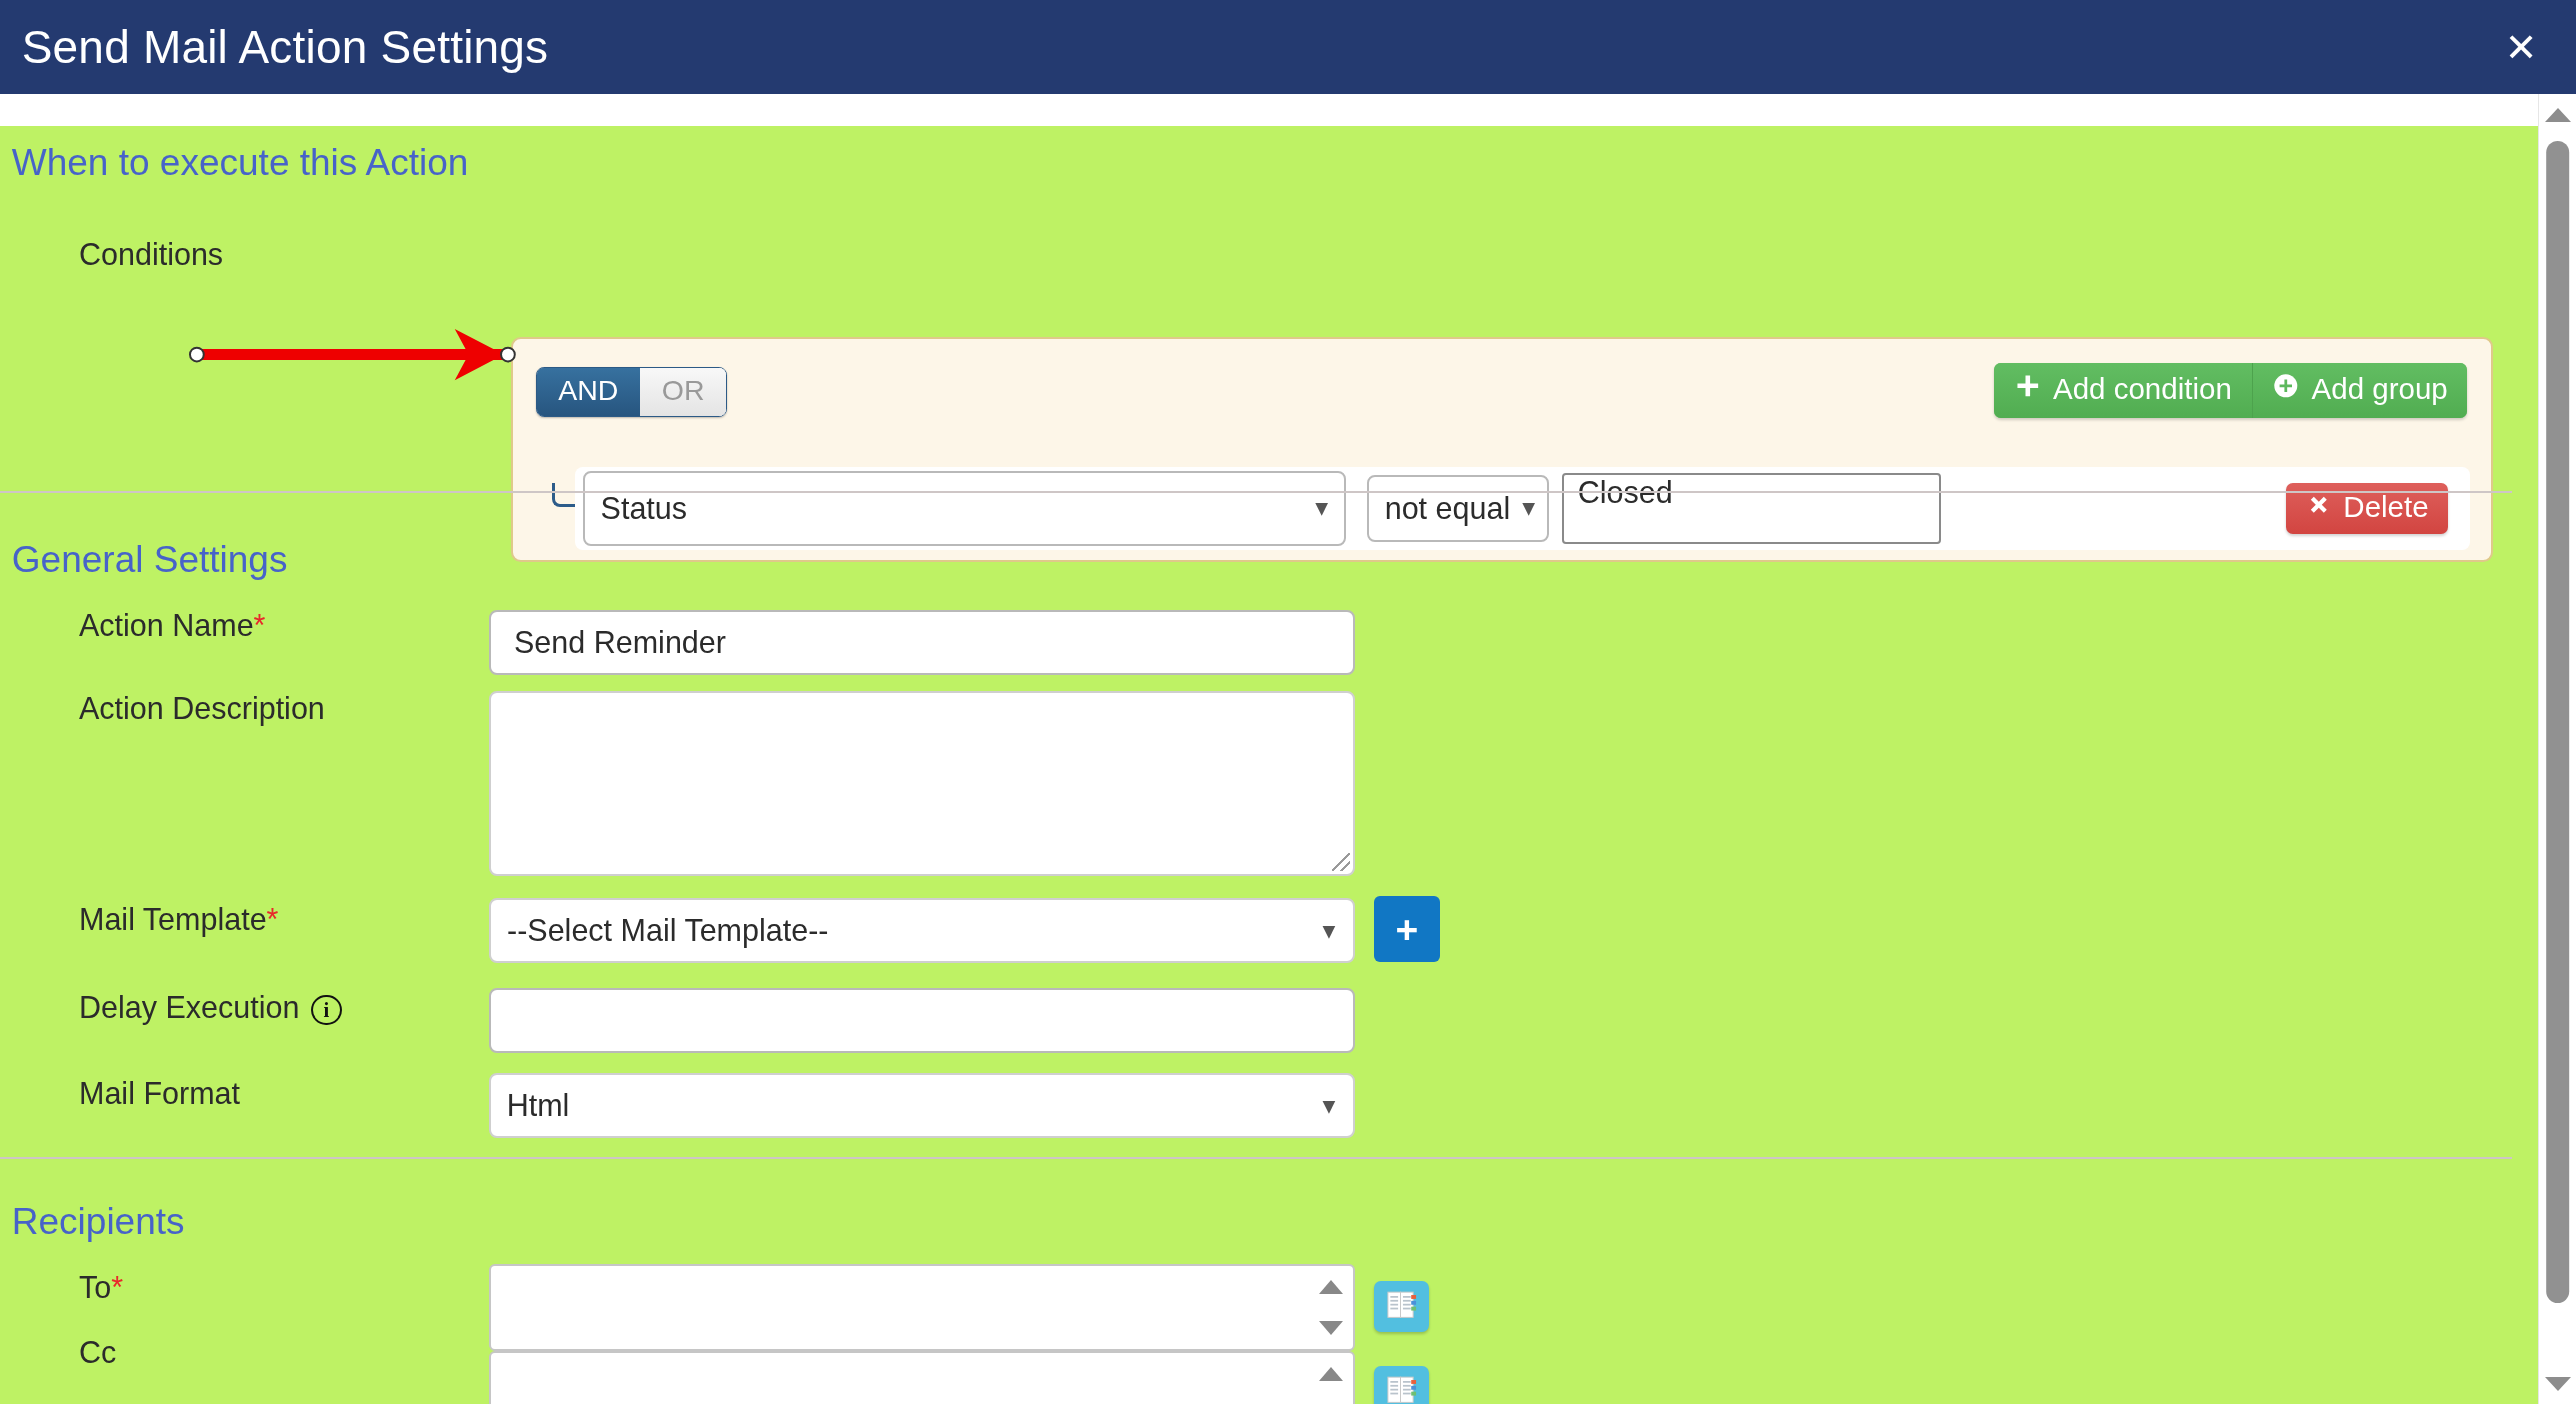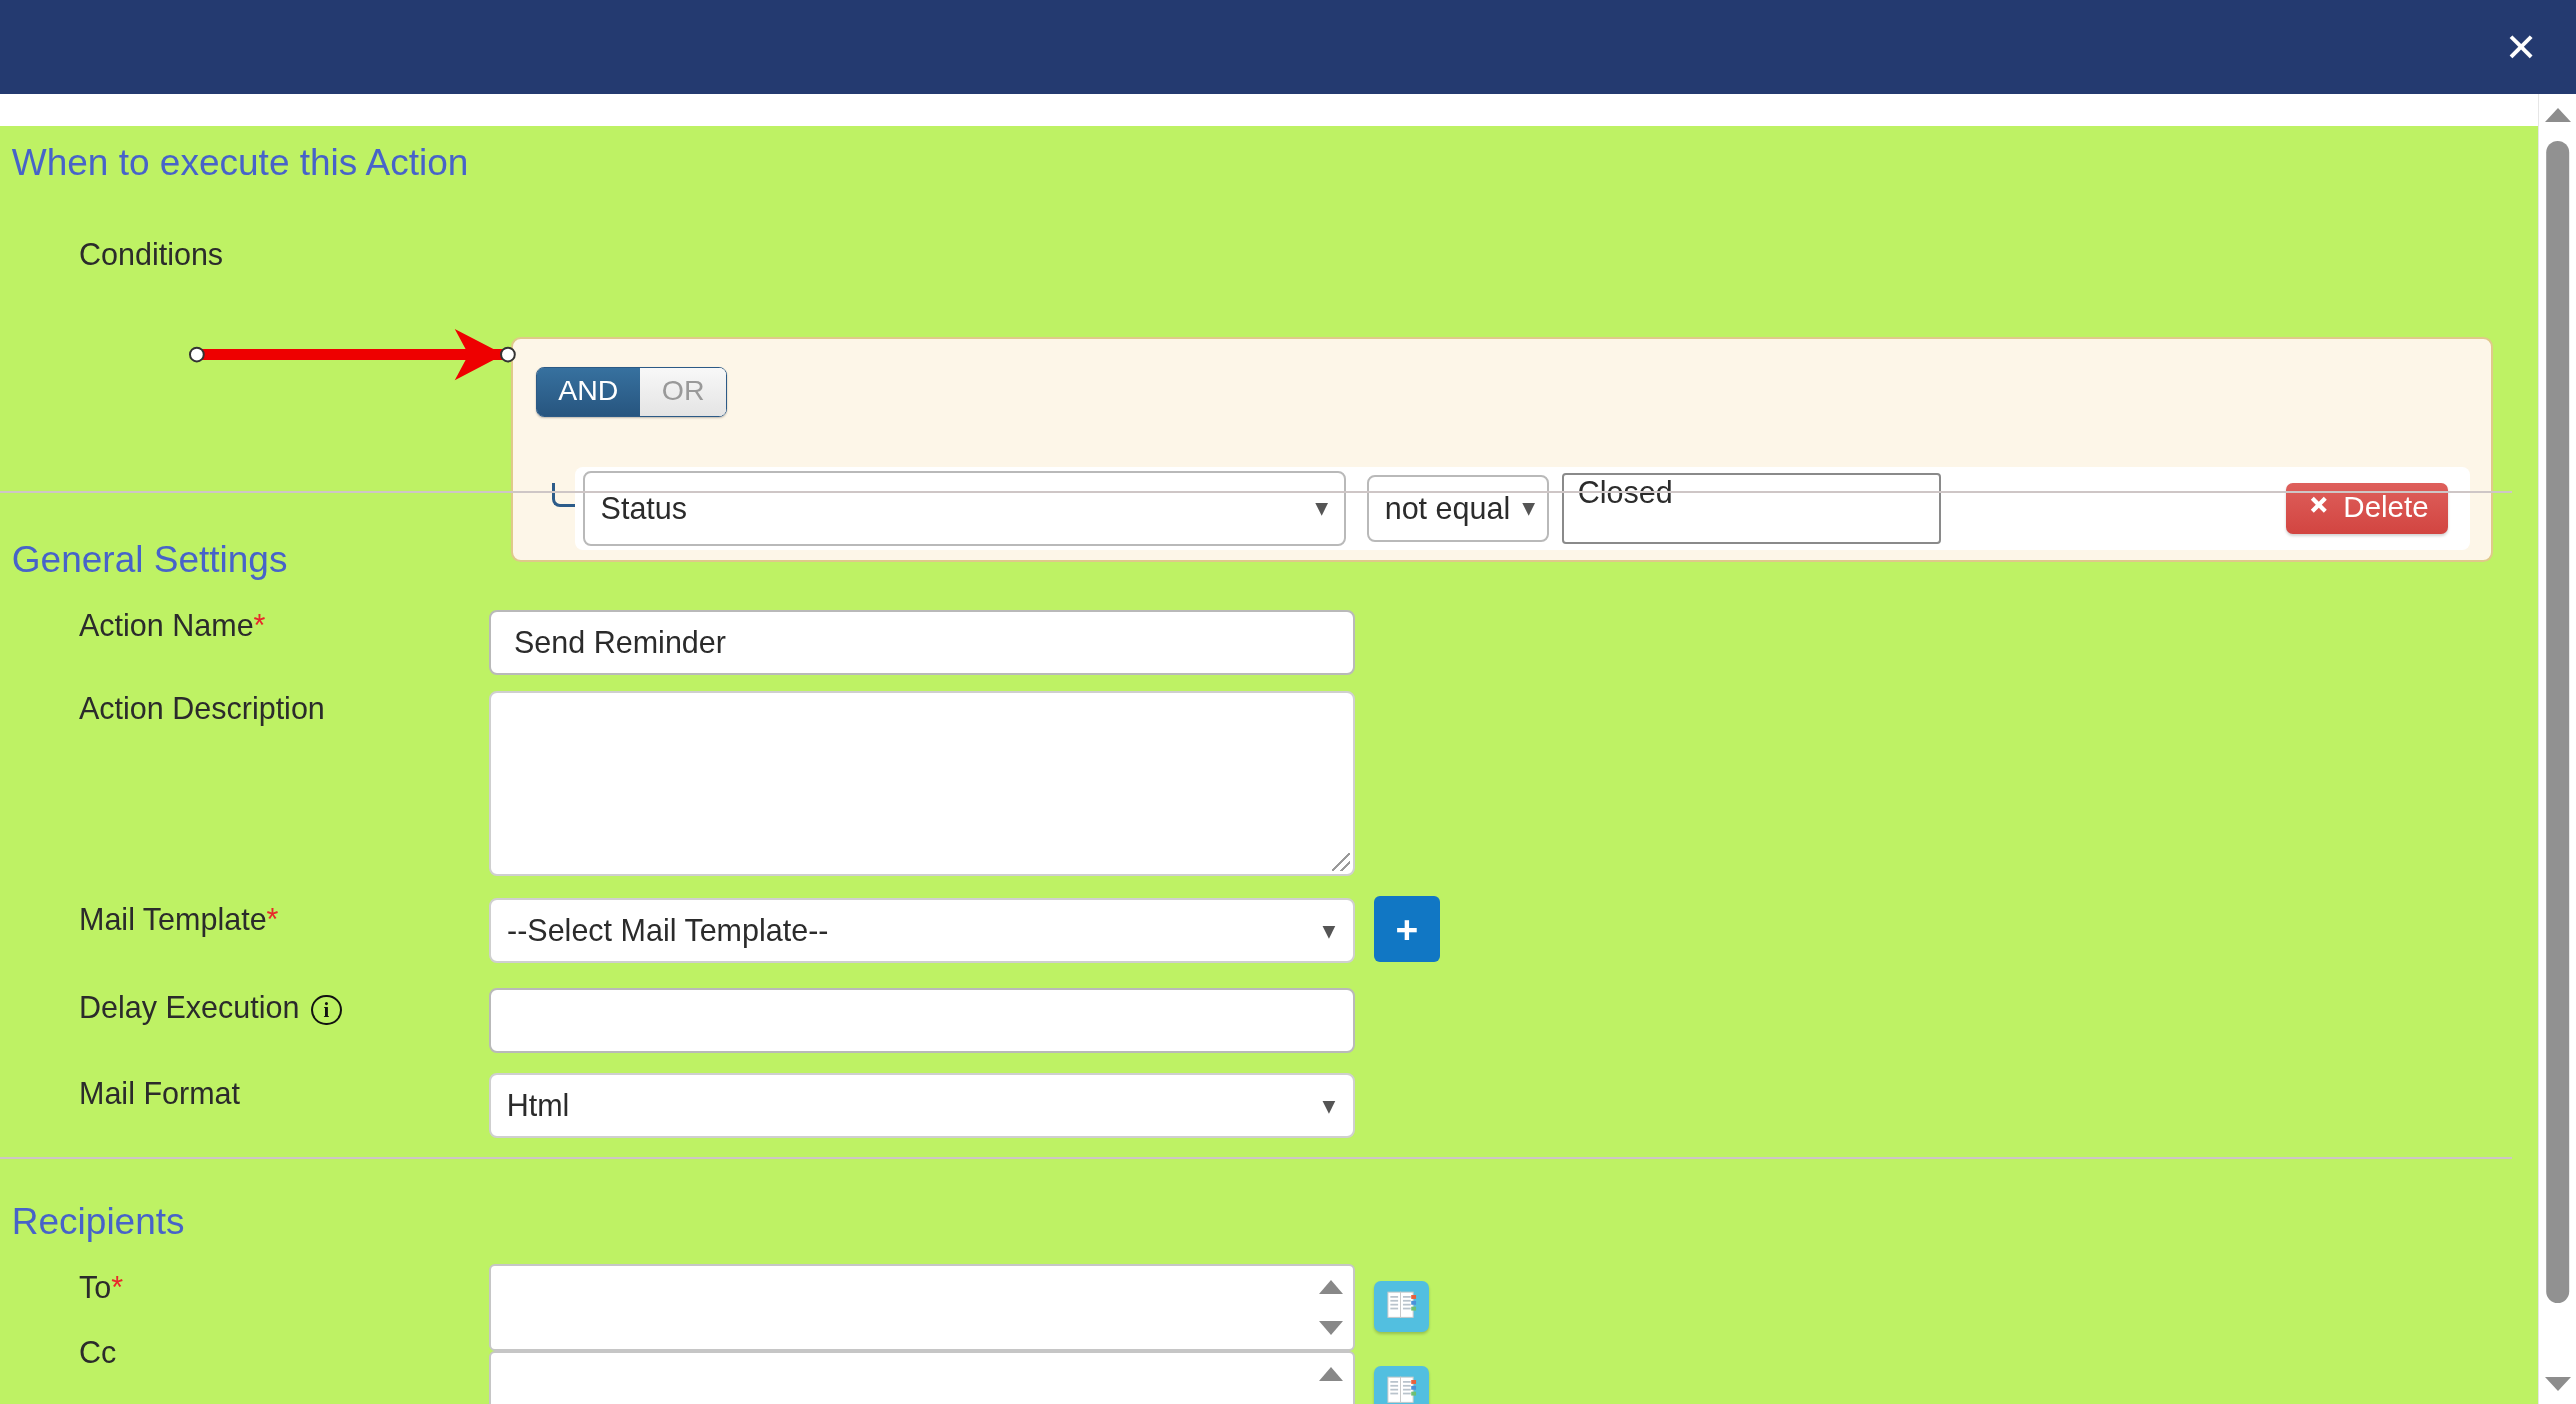--- a/index.html
+++ b/index.html
@@ -337,38 +337,58 @@
 
   
   .annot { position: absolute; left: 0; top: 0; pointer-events: none; }
 </style>
 </head>
 <body>
 
 <div class="app">
 
   <div class="titlebar">
+    <div class="titlebar-title">Send Mail Action Settings</div>
     <div class="titlebar-close">✕</div>
   </div>
 
   <div class="content">
 
     <div class="section-heading" style="top: 15.7px;">When to execute this Action</div>
 
     <div class="field-label" style="left: 79px; top: 111px;">Conditions</div>
 
     <div class="cond-panel">
 
       <div class="andor">
         <div class="seg active">AND</div>
         <div class="seg inactive">OR</div>
       </div>
 
       <div class="tree-elbow-curve"></div>
 
+      <div class="btn-group">
+        <div class="btn-green">
+          <span>
+            <svg width="27.6" height="27.6" viewBox="0 0 24 24" aria-hidden="true">
+              <path d="M10 3h4v7h7v4h-7v7h-4v-7H3v-4h7z" fill="#ffffff"></path>
+            </svg>
+          </span>
+          <span>Add condition</span>
+        </div>
+        <div class="btn-green">
+          <span>
+            <svg width="27.6" height="27.6" viewBox="0 0 24 24" aria-hidden="true">
+              <circle cx="12" cy="12" r="10" fill="#ffffff"></circle>
+              <path d="M10.8 6.6h2.4v4.2h4.2v2.4h-4.2v4.2h-2.4v-4.2H6.6v-2.4h4.2z" fill="#5cb85c"></path>
+            </svg>
+          </span>
+          <span>Add group</span>
+        </div>
+      </div>
 
       <div class="cond-row">
         <div class="sel cond-field">
           <span>Status</span>
           <span class="caret">▾</span>
         </div>
         <div class="sel cond-op">
           <span>not equal</span>
           <span class="caret">▾</span>
         </div>

